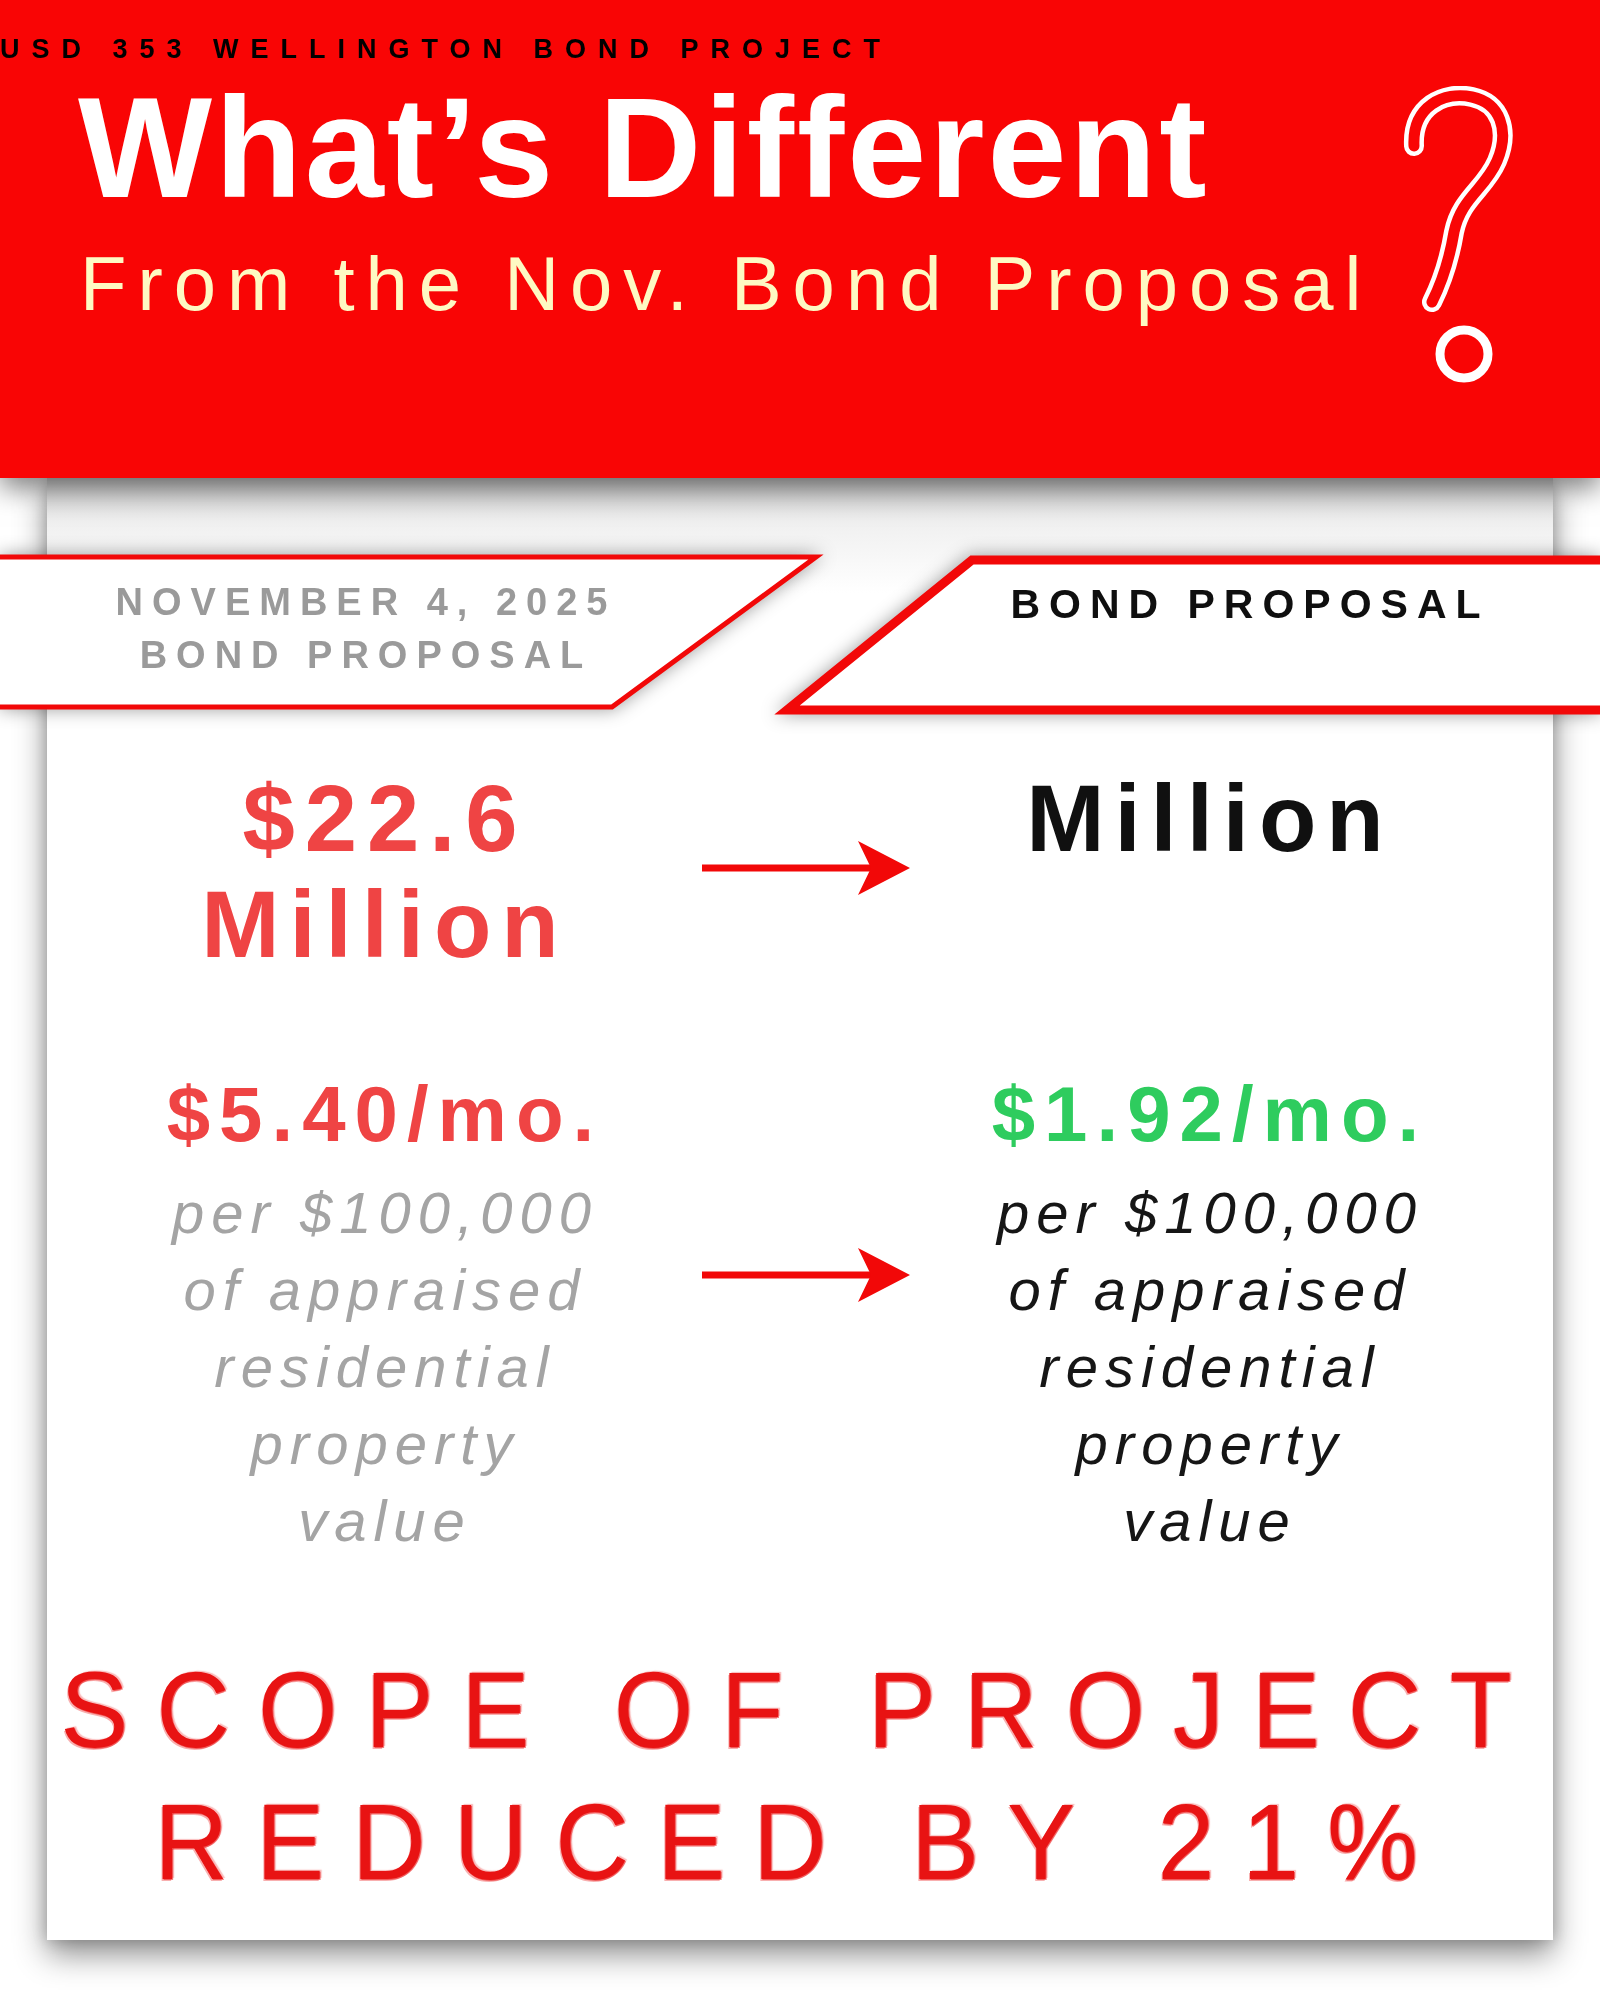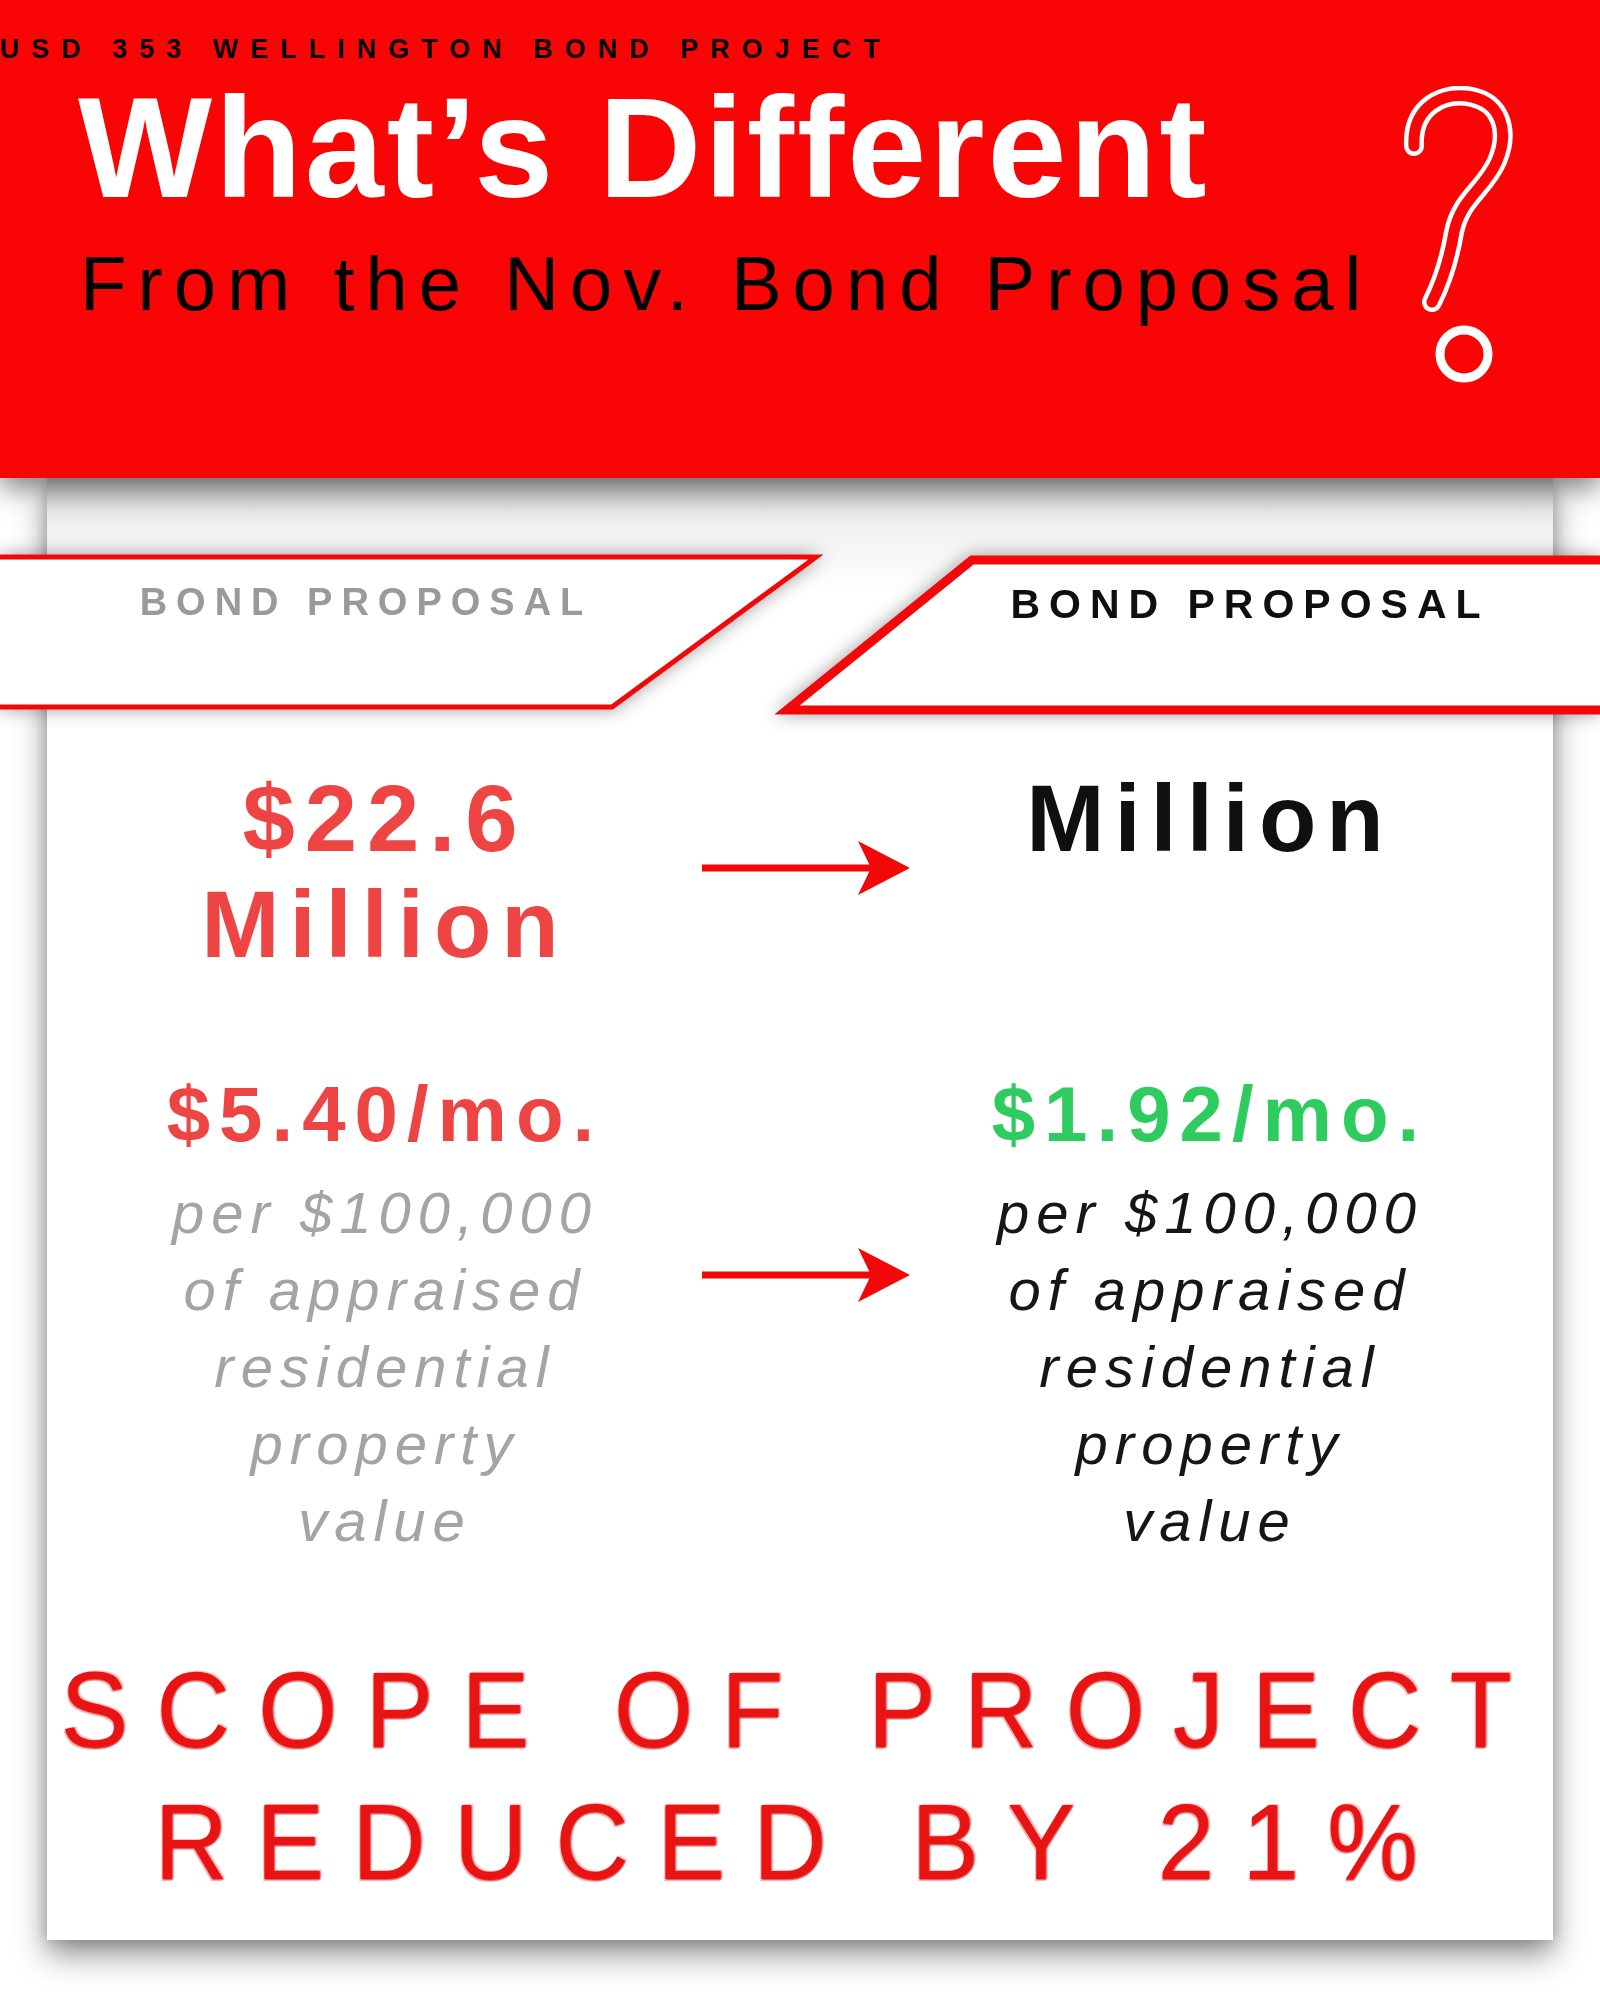--- a/index.html
+++ b/index.html
@@ -6,21 +6,21 @@
   .page{position:relative;width:1600px;height:2000px;background:#ffffff;overflow:hidden;
         font-family:"Liberation Sans",sans-serif;}
 
   
   .hero{position:absolute;top:0;left:0;width:1600px;height:478px;background:#f90505;
         box-shadow:0 10px 26px rgba(0,0,0,.5);z-index:4;}
   .eyebrow{position:absolute;top:34px;left:0;width:1360px;text-align:left;color:#000000;
            font-weight:700;font-size:27px;letter-spacing:12px;white-space:nowrap;}
   .title{position:absolute;top:66px;left:78px;color:#ffffff;font-weight:700;font-size:142px;
          letter-spacing:3px;white-space:nowrap;}
-  .subtitle{position:absolute;top:240px;left:80px;color:#000000;font-weight:400;font-size:76px;
+  .subtitle{position:absolute;top:240px;left:80px;color:#fef9c3;font-weight:400;font-size:76px;
             letter-spacing:11px;white-space:nowrap;}
   .qmark{position:absolute;left:1398px;top:86px;width:160px;height:306px;}
 
   
   .card{position:absolute;left:47px;top:478px;width:1506px;height:1462px;
         background:linear-gradient(180deg,#cdcdcd 0px,#f0f0f0 45px,#ffffff 115px);
         box-shadow:0 14px 30px rgba(0,0,0,.45),0 0 14px rgba(0,0,0,.18);z-index:1;}
 
   
   .banner-svg{position:absolute;z-index:5;filter:drop-shadow(0 0 9px rgba(0,0,0,.38));}
@@ -76,20 +76,21 @@
       <path d="M 16,60 C 14,20 46,5 74,11 C 102,17 112,44 99,75 C 87,103 63,112 56,146 C 52,170 46,192 34,216" fill="none" stroke="#ffffff" stroke-width="20" stroke-linecap="round"></path>
       <path d="M 16,60 C 14,20 46,5 74,11 C 102,17 112,44 99,75 C 87,103 63,112 56,146 C 52,170 46,192 34,216" fill="none" stroke="#f90505" stroke-width="11" stroke-linecap="round"></path>
       <circle cx="66" cy="268" r="24" fill="none" stroke="#ffffff" stroke-width="9"></circle>
     </svg>
   </header>
 
   <svg class="banner-svg banner-left-svg" viewBox="0 0 830 168" aria-hidden="true">
     <polygon points="-12,9 816,9 612,159 -12,159" fill="#ffffff" stroke="#f20808" stroke-width="5"></polygon>
   </svg>
   <div class="banner-text banner-left-text">
+    <div>NOVEMBER 4, 2025</div>
     <div>BOND PROPOSAL</div>
   </div>
 
   <svg class="banner-svg banner-right-svg" viewBox="0 0 842 170" aria-hidden="true">
     <polygon points="214,12 854,12 854,162 29,162" fill="#ffffff" stroke="#f20808" stroke-width="9"></polygon>
   </svg>
   <div class="banner-text banner-right-text">
     <div>BOND PROPOSAL</div>
   </div>
 

